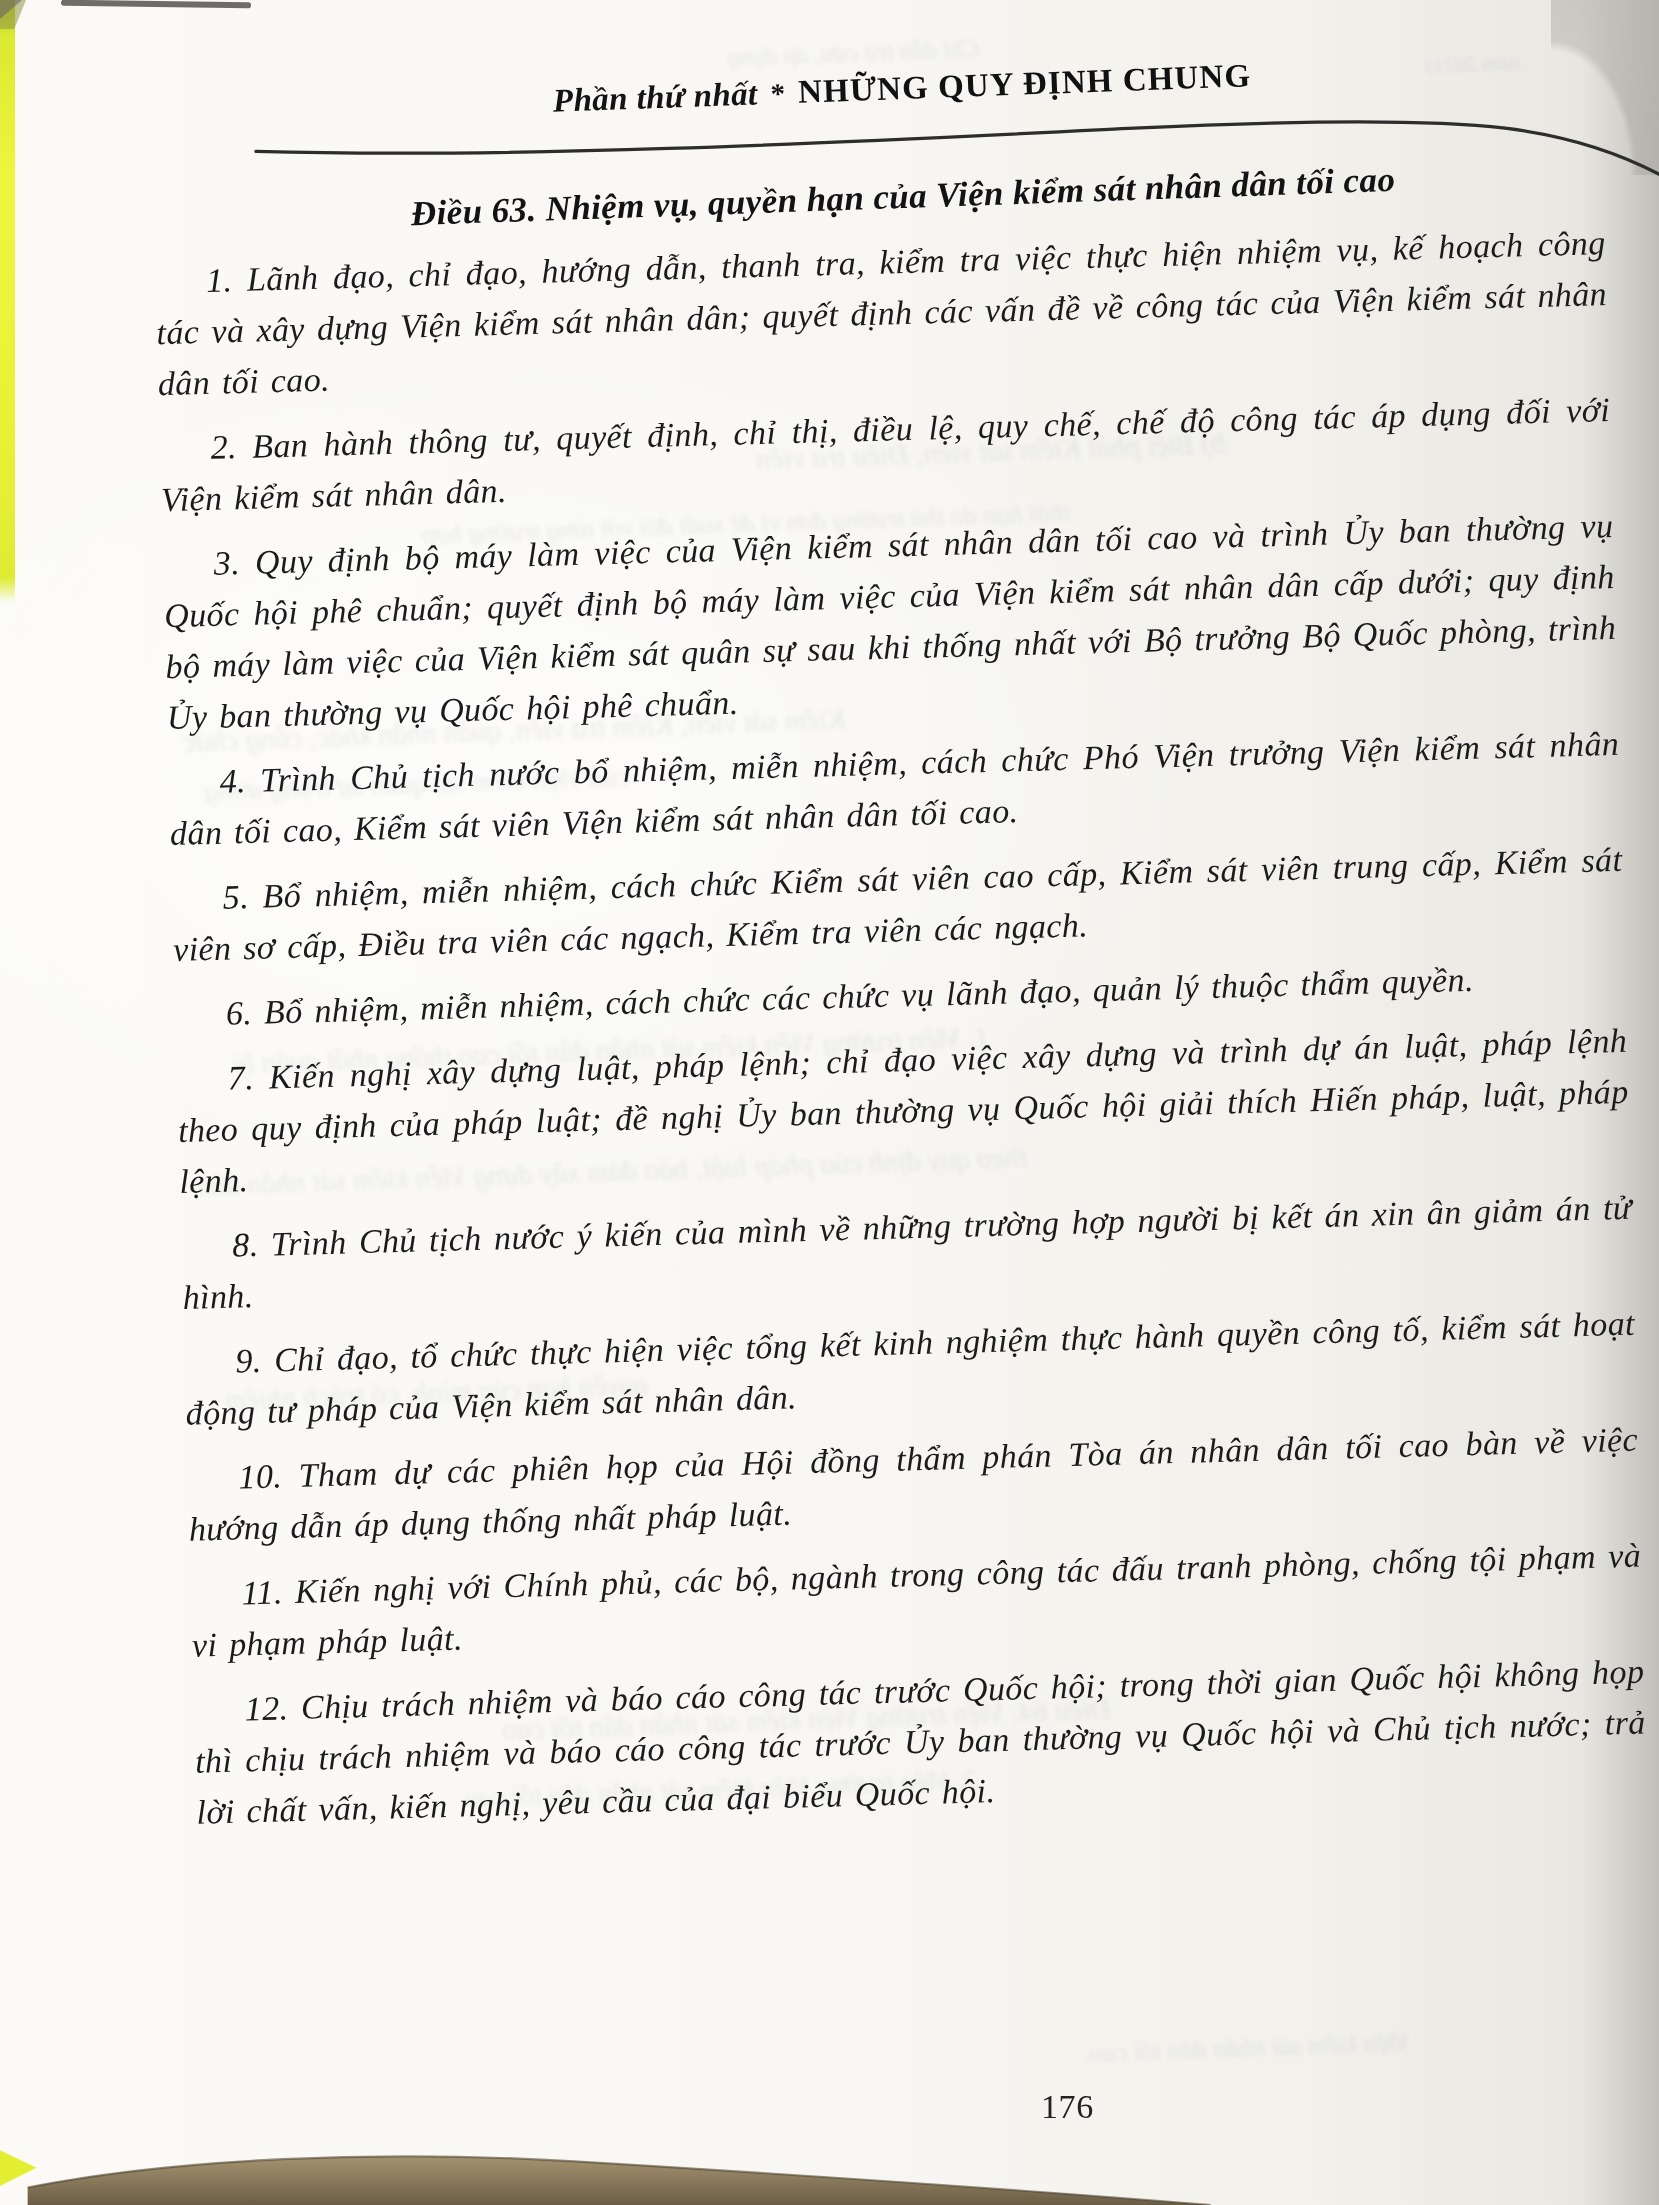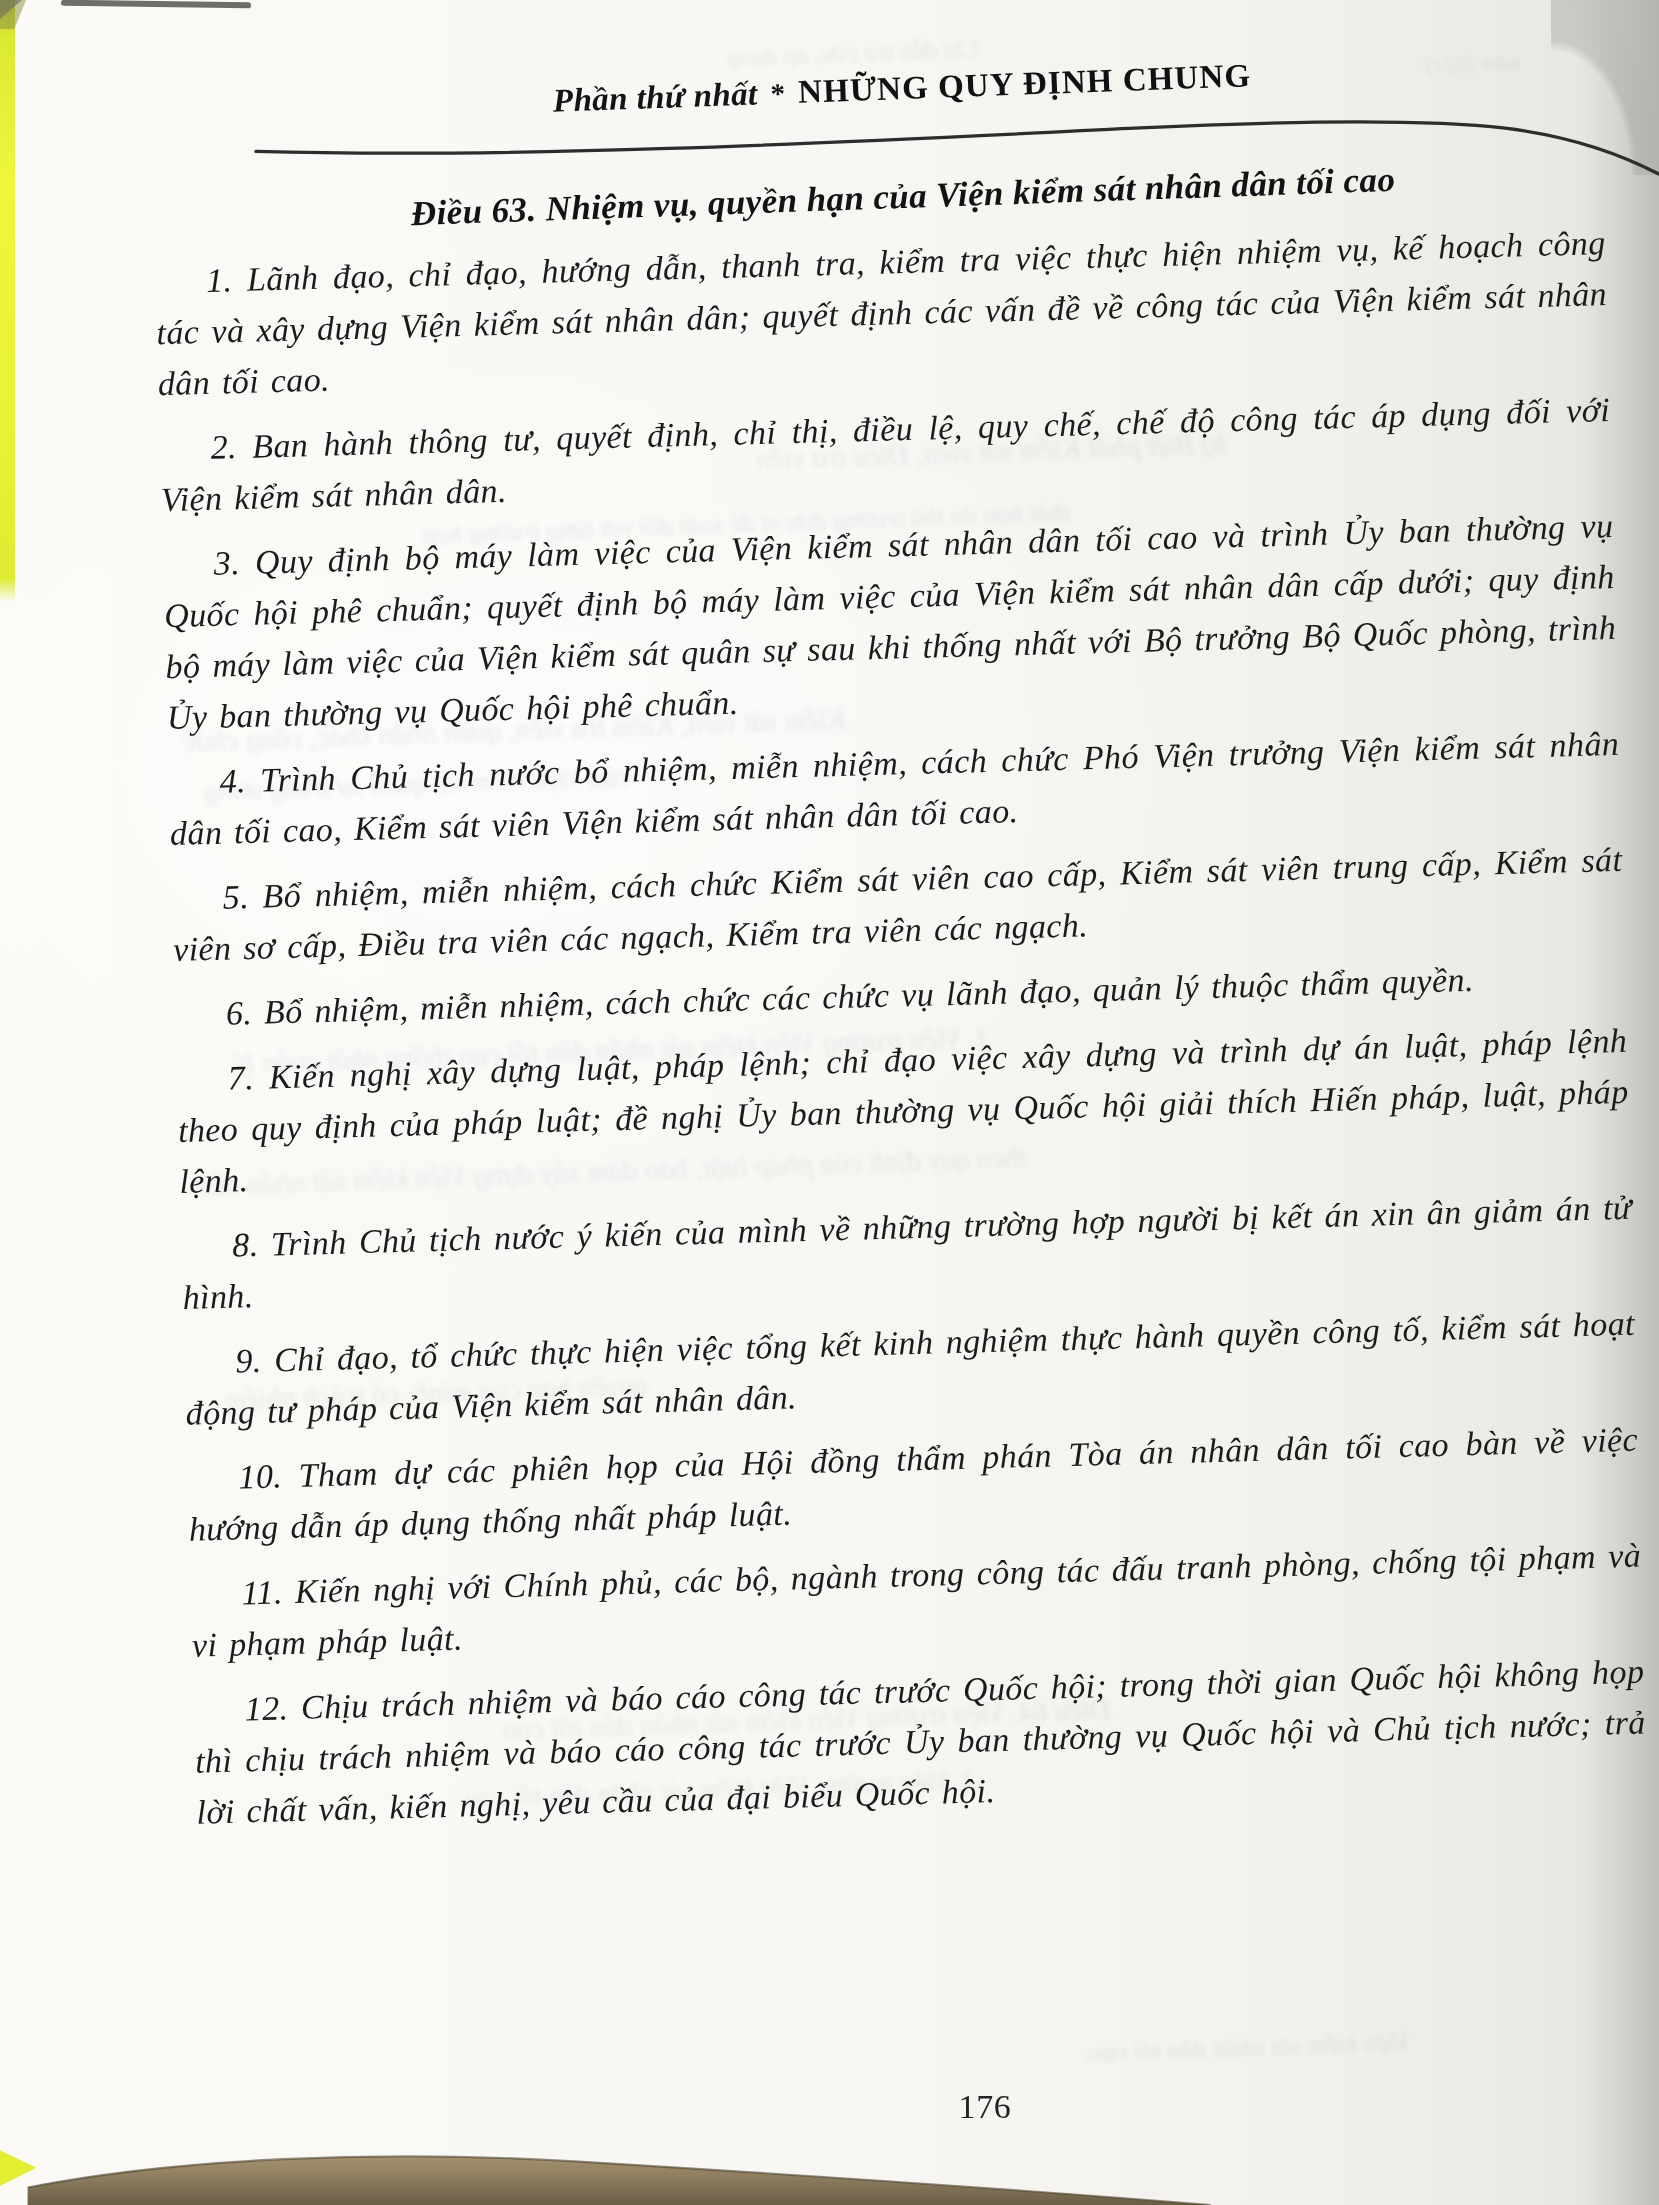--- a/index.html
+++ b/index.html
@@ -40,21 +40,21 @@
   .article-title { position:absolute; top:177px; left:185px; width:1436px; margin:0; text-align:center;
     font-style:italic; font-weight:bold; font-size:35px; letter-spacing:0.4px; color:#131315;
     transform:rotate(-2deg); white-space:nowrap; }
   
   .body-text { position:absolute; top:256px; left:176px; width:1451px;
     transform:rotate(-1.55deg); transform-origin:0 50%;
     font-style:italic; font-size:34px; line-height:51px; letter-spacing:0.4px; word-spacing:2.9px;
     text-align:justify; color:#1b1b1e; }
   .body-text p { margin:0 0 14px 0; text-indent:51px; }
   
-  .page-number { position:absolute; top:2088px; left:876px; width:218px; text-align:center;
+  .page-number { position:absolute; top:2088px; left:876px; width:218px; text-align:right;
     font-size:34px; letter-spacing:0.7px; color:#232325; }
   
   .ghost { position:absolute; white-space:nowrap; font-style:italic; color:#7e8894; opacity:.15;
     filter:blur(2.2px); transform:scaleX(-1) rotate(2deg); pointer-events:none; }
   .g1  { top:39px;  left:727px; font-size:25px; }
   .g2  { top:51px;  left:1425px; font-size:22px; }
   .g3  { top:435px; left:756px; font-size:29px; }
   .g4  { top:509px; left:422px;  font-size:26px; }
   .g5  { top:714px; left:182px;  font-size:29px; }
   .g6  { top:768px; left:204px; font-size:28px; }

